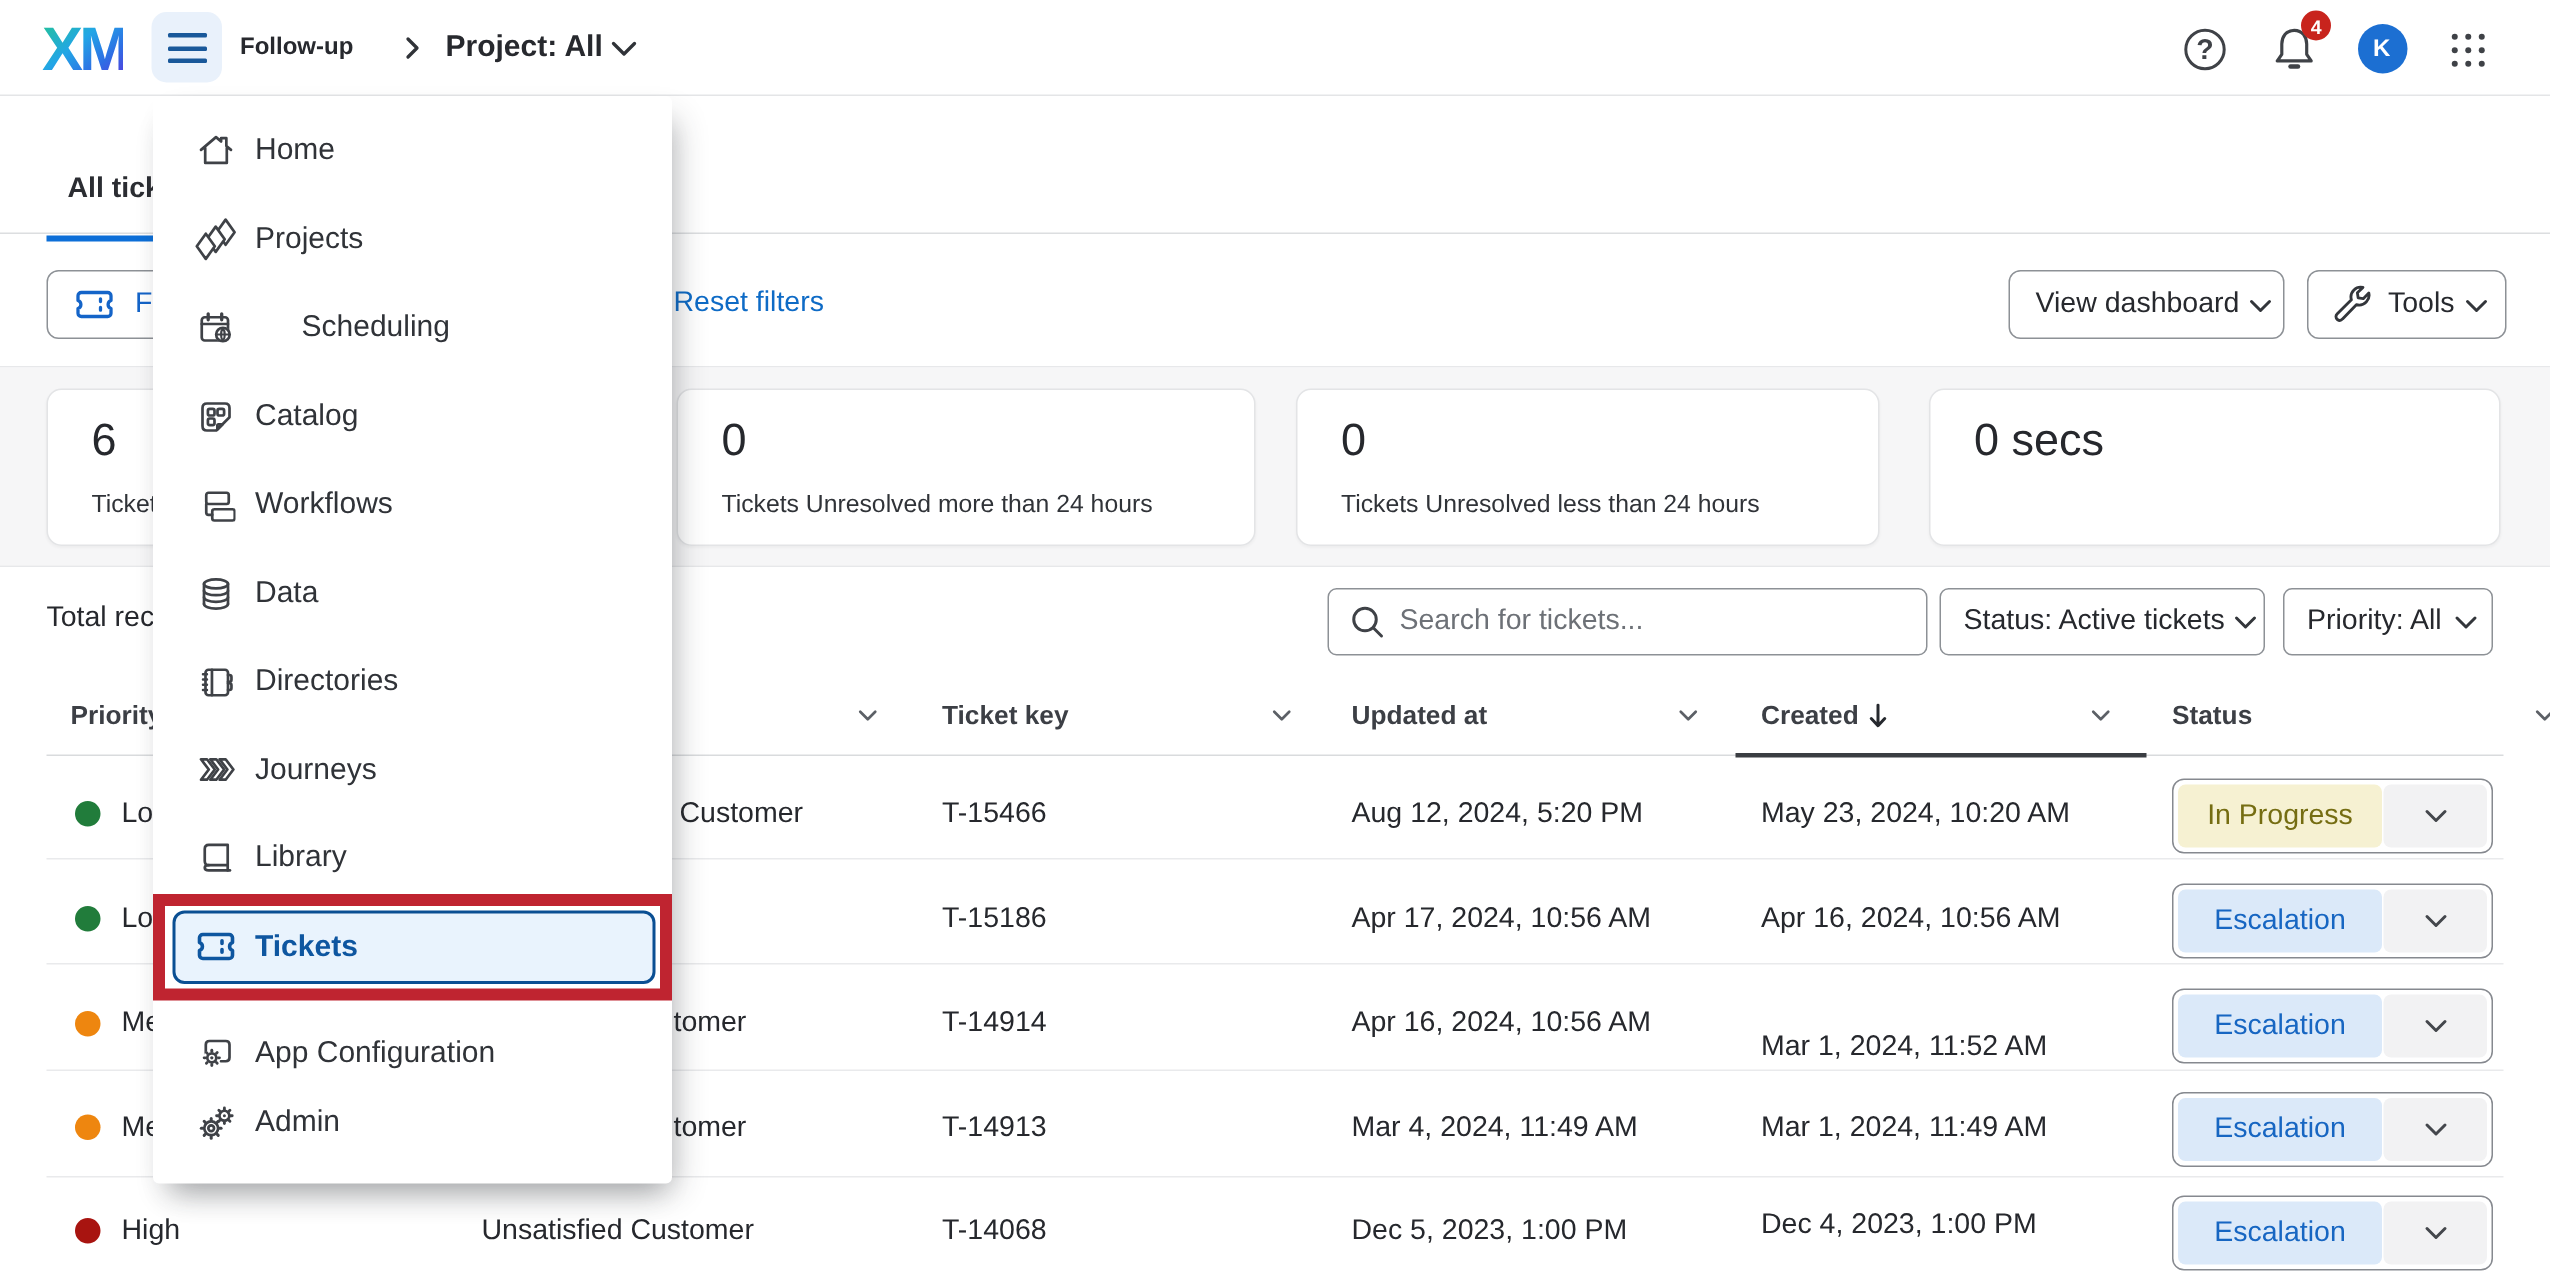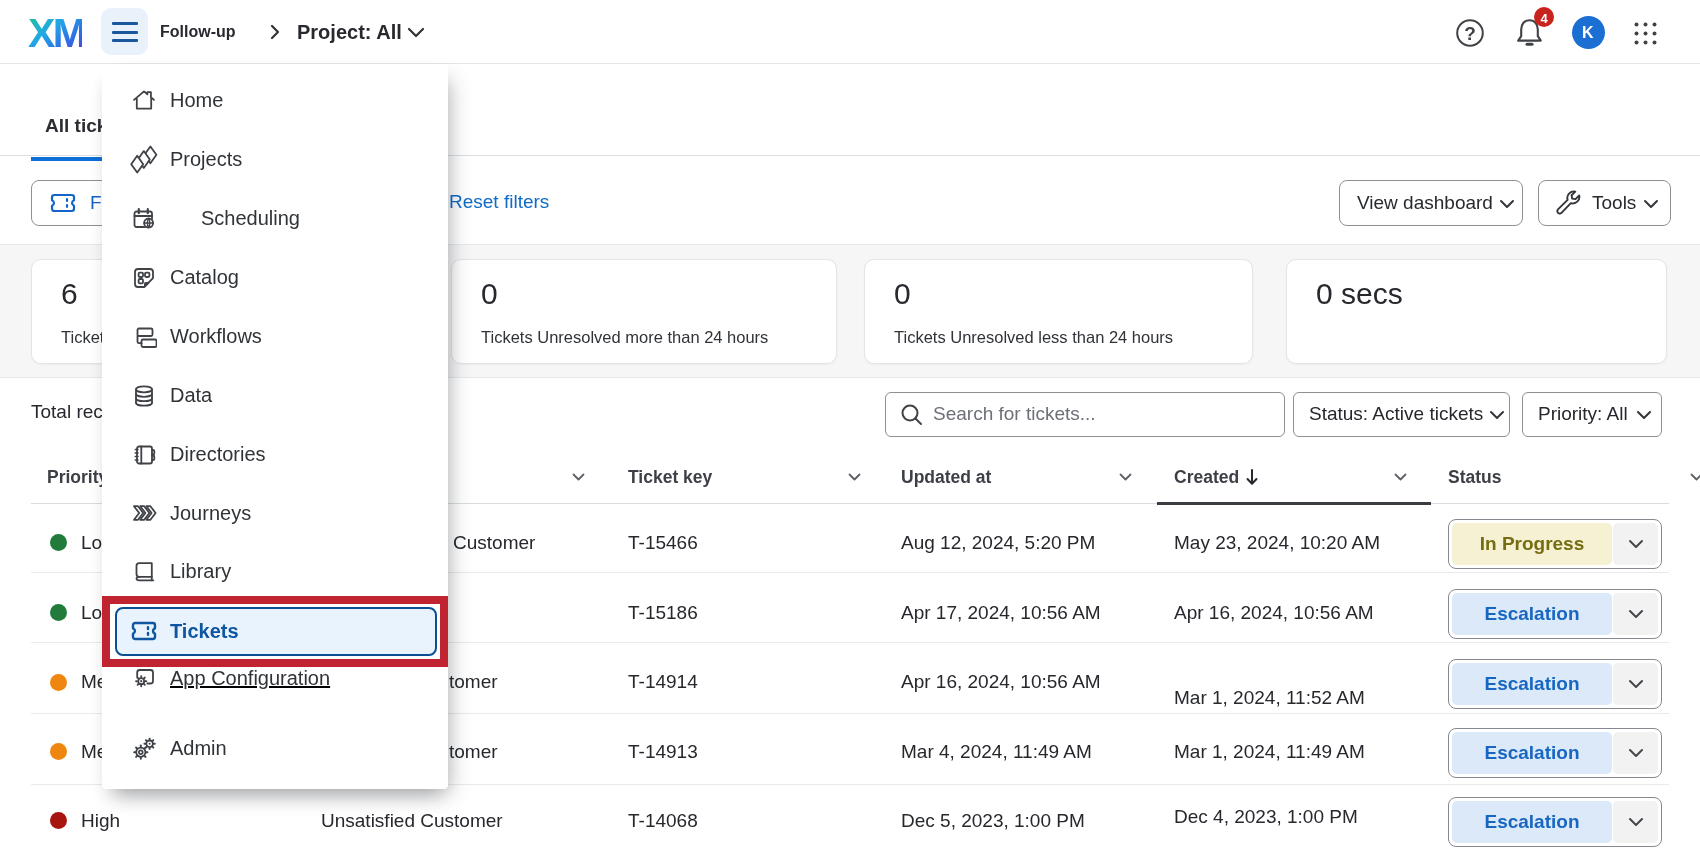--- a/index.html
+++ b/index.html
@@ -12,21 +12,21 @@
   svg { display:block; }
   .ico { stroke:#3f4247; fill:none; stroke-width:1.8; stroke-linecap:round; stroke-linejoin:round; }
   .card { height:105px; background:#fff; border:1px solid #e3e4e6; border-radius:10px; box-shadow:0 1px 2px rgba(0,0,0,0.04); }
   .num { font-size:30px; color:#26282d; }
   .lbl { font-size:16.5px; color:#303338; }
   .th { font-size:17.5px; font-weight:700; color:#3c3f45; }
   .td { font-size:19px; color:#26282d; }
   .dot { width:17px; height:17px; border-radius:50%; }
   .colchev { width:13px; height:8px; }
   .sbtn { left:1448px; width:214px; height:50px; border:1px solid #86898f; border-radius:8px; background:#fff; display:flex; align-items:stretch; padding:3px; }
-  .sbtn .zone { width:160px; border-radius:5px; display:flex; align-items:center; justify-content:center; font-size:19px; font-weight:700; }
+  .sbtn .zone { width:136px; border-radius:5px; display:flex; align-items:center; justify-content:center; font-size:19px; font-weight:400; }
   .sbtn .czone { flex:1; margin-left:1px; border-radius:5px; background:#f2f2f3; display:flex; align-items:center; justify-content:center; }
   .menuitem { position:absolute; left:131px; z-index:51; transform:translateY(-50%); display:flex; align-items:center; }
   .menuitem .micon { width:26px; height:26px; flex:0 0 26px; }
   .menuitem span { margin-left:13px; font-size:20px; color:#303338; white-space:nowrap; }
 </style>
 </head>
 <body>
 <div id="app">
 
   <div class="abs" style="left:0;top:0;width:1700px;height:64px;background:#fff;"></div>
@@ -365,21 +365,21 @@
   <div class="abs" style="left:114.5px;top:607px;width:322px;height:49px;background:#e9f3fd;border:2px solid #0a4f93;border-radius:8px;z-index:51;"></div>
   <div class="menuitem" style="top:631px;z-index:52;">
     <svg viewBox="0 0 26 26" class="micon" fill="none" stroke="#0e56a0" stroke-width="2.4" stroke-linecap="round" stroke-linejoin="round">
         <use href="#tickico"></use>
       </svg>
     <span style="color:#0e56a0;font-weight:700;">Tickets</span>
   </div>
 
   <div class="abs" style="left:101.5px;top:595.5px;width:346px;height:71px;border:8px solid #bf2430;z-index:60;"></div>
 
-  <div class="menuitem" style="top:678px;text-decoration:underline;">
+  <div class="menuitem" style="top:702px;">
     <svg class="ico micon" viewBox="0 0 26 26">
         <path d="M6.2 14.5 V7.5 Q6.2 5 8.7 5 H19.5 Q22 5 22 7.5 V16 Q22 18.5 19.5 18.5 H16.3"></path>
         <g transform="translate(10.2,16.2)">
           <circle r="5.6" fill="#fff" stroke="none"></circle>
           <circle r="3"></circle>
           <circle r="1.1" fill="#3f4247" stroke="none"></circle>
           <g stroke-width="1.9">
             <path d="M0 -5.1 V-4.4"></path>
             <path d="M3.6 -3.6 L3.1 -3.1"></path>
             <path d="M5.1 0 H4.4"></path>

